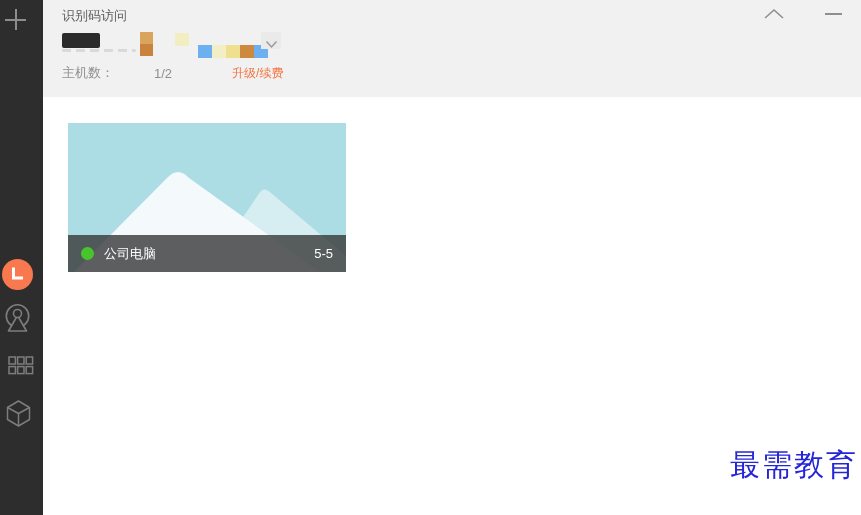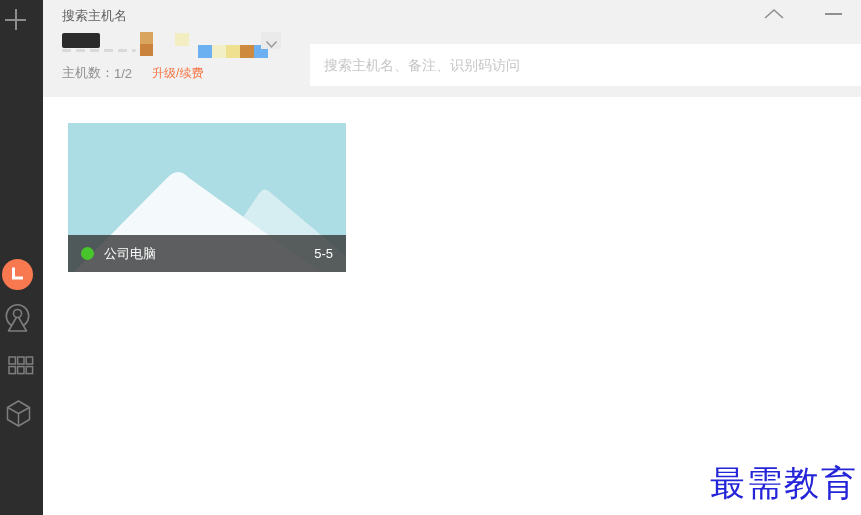--- a/index.html
+++ b/index.html
@@ -30,40 +30,40 @@
   .redact-ghost { position:absolute; left:19px; top:49px; width:74px; height:3px;
                   background:repeating-linear-gradient(90deg,#d9d9d9 0 9px,transparent 9px 14px); border-radius:2px; }
   .badge { position:absolute; }
   .badge-tall { left:97px; top:32px; width:13px; height:24px; display:flex; flex-direction:column; }
   .badge-tall div { flex:1; }
   .badge-pale { left:132px; top:33px; width:14px; height:13px; }
   .badge-sq { top:45px; width:14px; height:13px; }
   .acct-chevron-box { position:absolute; left:218px; top:32px; width:20px; height:17px; background:#eaeaea;
                       display:flex; align-items:flex-end; justify-content:center; cursor:pointer; }
 
-  .hostcount-row { position:absolute; left:19px; top:64px; font-size:13px; color:#8f8f8f; display:flex; align-items:center; }
+  .hostcount-row { position:absolute; left:19px; top:64px; font-size:13px; color:#8f8f8f; display:flex; align-items:center;gap:40px; }
   .upgrade-link { margin-left:20px; text-decoration:none; cursor:pointer; font-size:12px; }
 
   .search-input { position:absolute; left:267px; top:44px; width:551px; height:42px; border:none; outline:none;
                   background:#ffffff; padding:0 14px; font-size:14px; color:#555; font-family:"Liberation Sans", sans-serif; }
   .search-input::placeholder { color:#c6c6c6; }
 
   
   .main { position:absolute; left:43px; top:97px; width:818px; height:418px; background:#ffffff; }
 
   .host-card { position:absolute; left:25px; top:26px; width:278px; height:149px; overflow:hidden; cursor:pointer; }
   .host-thumb { position:absolute; inset:0; display:block; }
   .host-bar { position:absolute; left:0; right:0; bottom:0; height:37px; background:rgba(58,60,60,0.82);
               display:flex; align-items:center; padding:2px 13px;justify-content:space-between; }
   .host-dot { width:13px; height:13px; border-radius:50%; flex:0 0 auto; }
   .host-name { color:#ffffff; font-size:13px; margin-left:10px; flex:1; }
   .host-id { color:#ffffff; font-size:13px; }
 
-  .watermark { position:absolute; right:3px; bottom:8px; font-family:"DejaVu Serif", serif;
-               font-size:35px; letter-spacing:2px; font-weight:500; }
+  .watermark { position:absolute; right:3px; bottom:29px; font-family:"DejaVu Serif", serif;
+               font-size:30px; letter-spacing:2px; font-weight:500; }
 </style>
 </head>
 <body>
 
 <div class="app">
 
   <aside class="sidebar" style="background: rgb(45, 45, 45);">
     <div class="plus-btn">
       <span></span>
     </div>
@@ -100,21 +100,21 @@
         <g fill="none" stroke="#7d7d7d" stroke-width="1.5" stroke-linejoin="round">
           <polygon points="14.5,3 25.5,9.5 25.5,21.5 14.5,28 3.5,21.5 3.5,9.5"></polygon>
           <polyline points="3.5,9.5 14.5,15.5 25.5,9.5"></polyline>
           <line x1="14.5" y1="15.5" x2="14.5" y2="28"></line>
         </g>
       </svg>
     </div>
   </aside>
 
   <header class="header" style="background: rgb(241, 241, 241);">
-    <span class="win-title">搜索主机名</span>
+    <span class="win-title">识别码访问</span>
 
     <div class="collapse-btn">
       <svg width="22" height="14" viewBox="0 0 22 14">
         <polyline points="2,11 11,3 20,11" fill="none" stroke="#8f8f8f" stroke-width="1.6"></polyline>
       </svg>
     </div>
     <div class="minimize-btn"></div>
 
     <div class="redact-box"></div>
     <div class="redact-ghost"></div>
@@ -135,21 +135,20 @@
         <polyline points="1.5,1.5 6.5,7 11.5,1.5" fill="none" stroke="#9b9b9b" stroke-width="1.5"></polyline>
       </svg>
     </div>
 
     <div class="hostcount-row">
       <span>主机数：</span>
       <span>1/2</span>
       <a class="upgrade-link" href="#" style="color: rgb(245, 113, 62);">升级/续费</a>
     </div>
 
-    <input class="search-input" type="text" placeholder="搜索主机名、备注、识别码访问" style="">
   </header>
 
   <main class="main">
 
     <div class="host-card" style="background: rgb(173, 221, 228);">
       <svg class="host-thumb" width="278" height="149" viewBox="0 0 278 149">
         <path d="M138 149 L190 72 Q196 62 203 70 L278 133 L278 149 Z" fill="#d6edf2"></path>
         <path d="M6 149 L99 55 Q110 43 121 55 L252 149 Z" fill="#f4fafb"></path>
       </svg>
       <div class="host-bar">

